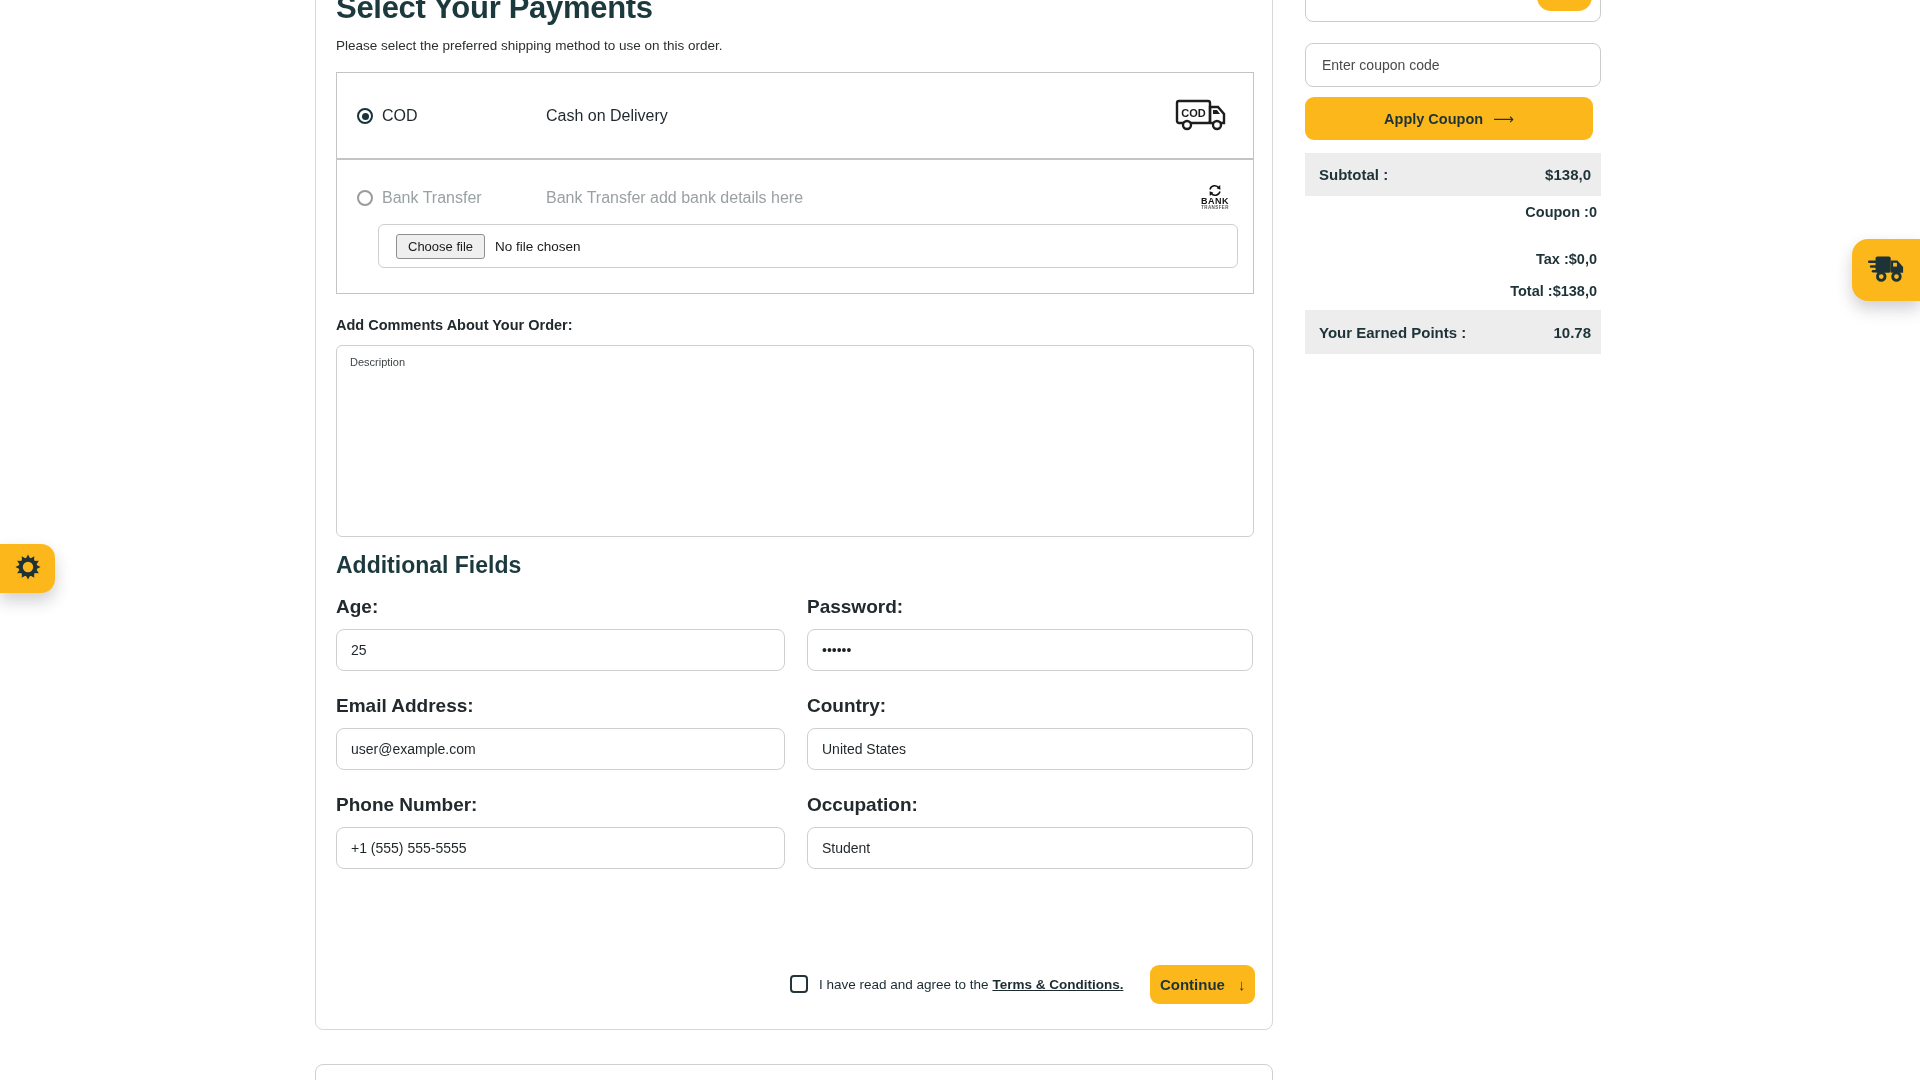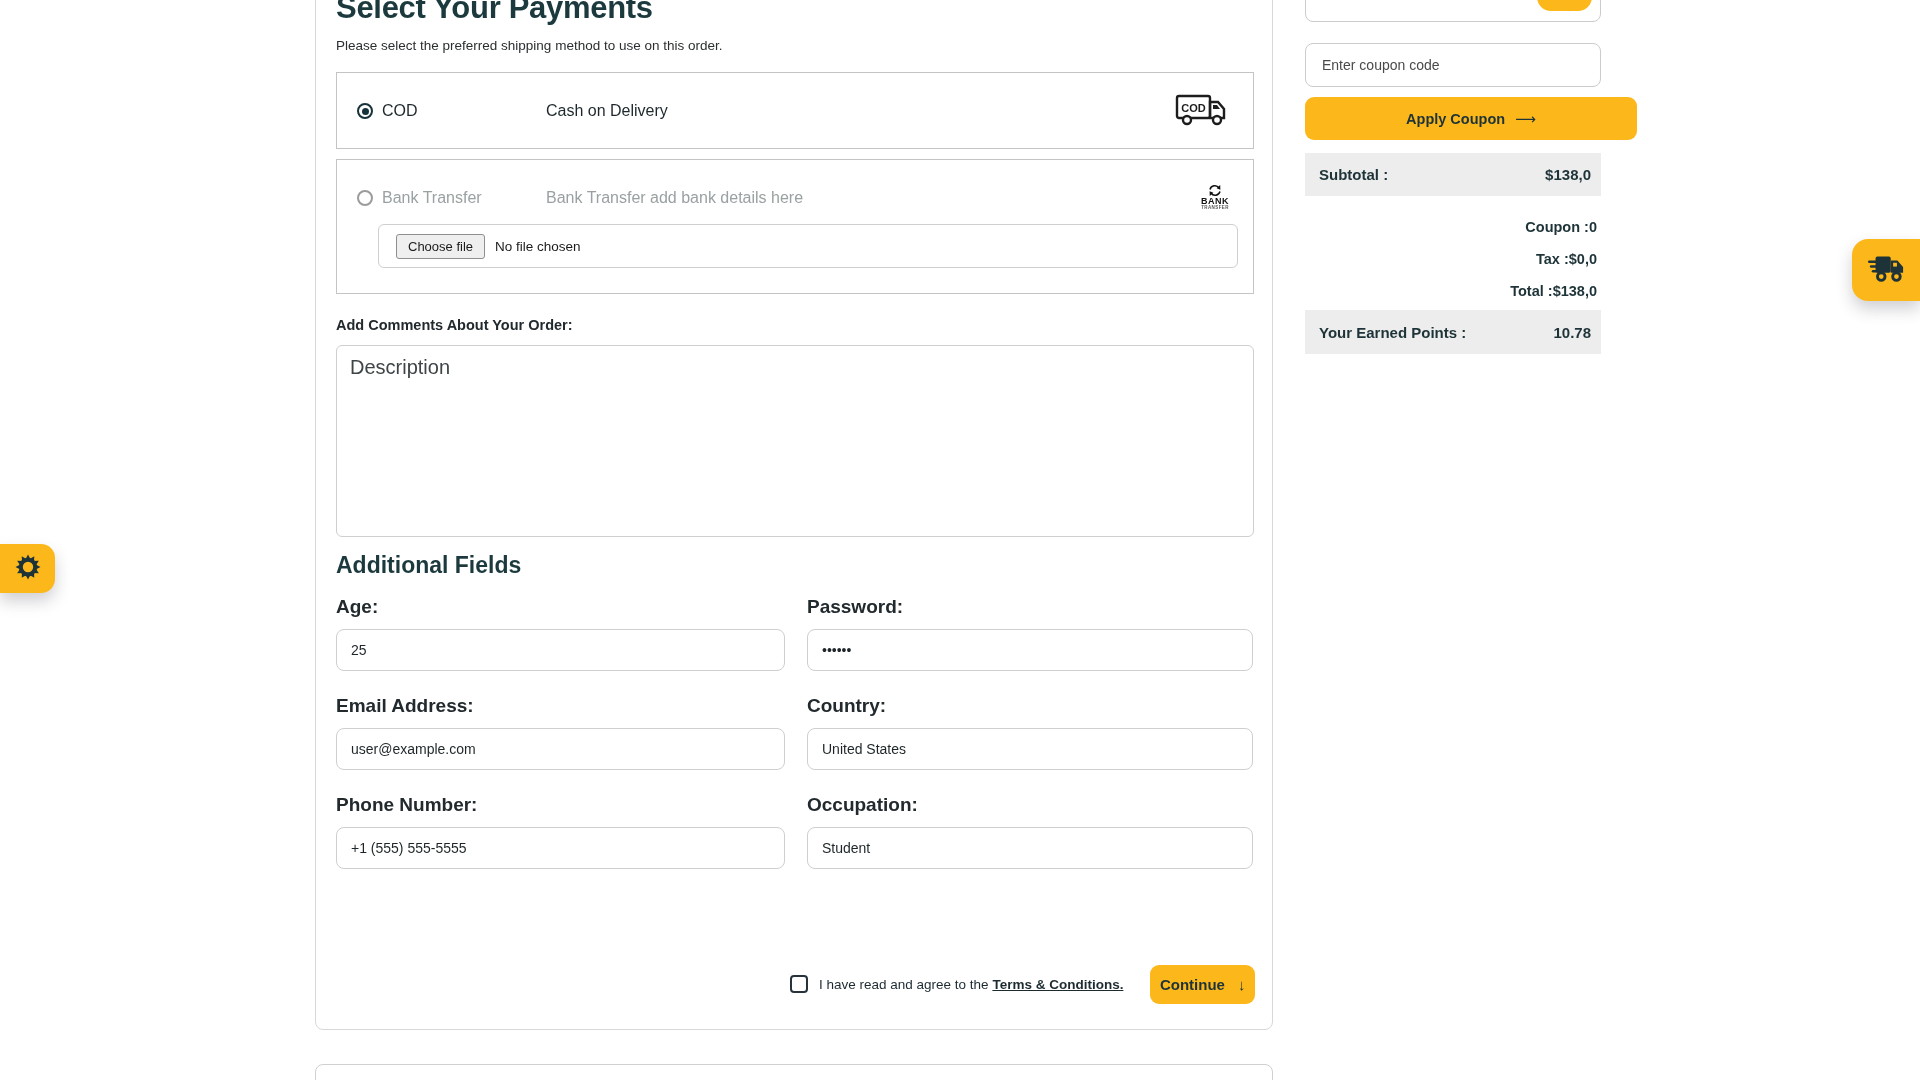--- a/index.html
+++ b/index.html
@@ -9,21 +9,21 @@
 
   
   .main-card { left:315px; top:-41px; width:958px; height:1071px;
     border:1px solid #d8d8d8; border-radius:8px; background:#fff; }
   .page-title { left:336px; top:-10px; font-size:31px; font-weight:800;
     color:#1c3a3e; letter-spacing:-0.3px; }
   .page-subtitle { left:336px; top:38px; font-size:13.5px; color:#2b2f31; }
 
   .pay-box { left:336px; width:918px; border:1px solid #c4c4c4; background:#fff;
     display:flex; align-items:center; }
-  .pay-box.cod { top:72px; height:77px; }
+  .pay-box.cod { top:72px; height:87px; }
   .pay-box.bank { top:159px; height:135px; align-items:flex-start; }
   .pay-row { display:flex; align-items:center; width:100%; padding:0 24px 0 20px; }
   .radio { width:16px; height:16px; border-radius:50%; border:2px solid #16323a;
     position:relative; flex:0 0 auto; }
   .radio.checked::after { content:""; position:absolute; left:3px; top:3px;
     width:7px; height:7px; border-radius:50%; background:#16323a; }
   .radio.unchecked { border-color:#9b9b9b; }
   .pay-label { margin-left:9px; width:164px; font-size:16px; color:#1e282c; }
   .pay-desc  { font-size:16px; color:#1e282c; }
   .muted .pay-label, .muted .pay-desc { color:#9aa1a3; }
@@ -35,21 +35,21 @@
   .file-wrap { left:378px; top:224px; width:860px; height:44px;
     border:1px solid #cfcfcf; border-radius:6px; background:#fff;
     display:flex; align-items:center; padding-left:17px; }
   .file-btn { font-size:13px; color:#1b1b1b; background:#efefef;
     border:1px solid #8f8f8f; border-radius:3px; padding:4px 11px; }
   .file-status { font-size:13.5px; color:#1b1b1b; margin-left:10px; }
 
   .comments-label { left:336px; top:317px; font-size:14.5px; font-weight:700; color:#222a2e; }
   .comments-area { left:336px; top:345px; width:918px; height:192px;
     border:1px solid #cfcfcf; border-radius:6px; padding:10px 13px;
-    font-family:inherit; font-size:20px; color:#3f4447; resize:none; }
+    font-family:inherit; font-size:11px; color:#3f4447; resize:none; }
   .comments-area::placeholder { color:#3f4447; opacity:1; }
 
   .section-title { left:336px; top:552px; font-size:23px; font-weight:800; color:#1c3a3e; }
 
   .fields-grid { left:336px; top:596px; width:920px; display:grid;
     grid-template-columns:449px 446px; column-gap:22px; }
   .field { margin-bottom:24px; }
   .field-label { font-size:19px; font-weight:700; color:#222a2e; margin-bottom:11px; }
   .field-input { width:100%; height:42px; border:1px solid #cfcfcf; border-radius:8px;
     padding:0 14px; font-family:inherit; font-size:14px; color:#1f2629; background:#fff; }
@@ -71,30 +71,30 @@
 
   
   .side-partial { left:1305px; top:-40px; width:296px; height:62px;
     border:1px solid #cccccc; border-radius:8px; background:#fff; }
   .side-partial-btn { position:absolute; right:8px; bottom:10px; width:55px; height:52px;
     background:#fcb81b; border-radius:14px; }
   .coupon-input { left:1305px; top:43px; width:296px; height:44px;
     border:1px solid #cccccc; border-radius:8px; padding:0 16px;
     font-family:Liberation Sans, sans-serif; font-size:14px; color:#333; }
   .coupon-input::placeholder { color:#4a4a4a; opacity:1; }
-  .apply-btn { left:1305px; top:97px; width:332px; height:43px; font-size:14.5px; gap:10px; }
+  .apply-btn { left:1305px; top:97px; width:288px; height:43px; font-size:14.5px; gap:10px; }
 
   .total-band { left:1305px; width:296px; height:43px; background:#ededed;
     display:flex; align-items:center; justify-content:space-between;
     padding:0 10px 0 14px; font-size:15px; font-weight:700; color:#1d3338; }
   .band-subtotal { top:153px; }
   .band-points { top:310px; height:44px; }
   .total-line { left:1305px; width:292px; text-align:right; font-size:14.5px;
     font-weight:700; color:#1d3338; }
-  .line-coupon { top:219px; }
+  .line-coupon { top:204px; }
   .line-tax { top:251px; }
   .line-total { top:283px; }
 
   
   .float-btn { background:#fcb81b; display:flex; align-items:center; justify-content:center;
     box-shadow:0 8px 16px rgba(40,40,60,0.22); cursor:pointer; }
   .gear-btn { left:0; top:544px; width:55px; height:49px; border-radius:0 14px 14px 0; }
   .truck-btn { left:1852px; top:239px; width:68px; height:62px; border-radius:16px 0 0 16px; }
 </style>
 </head>

